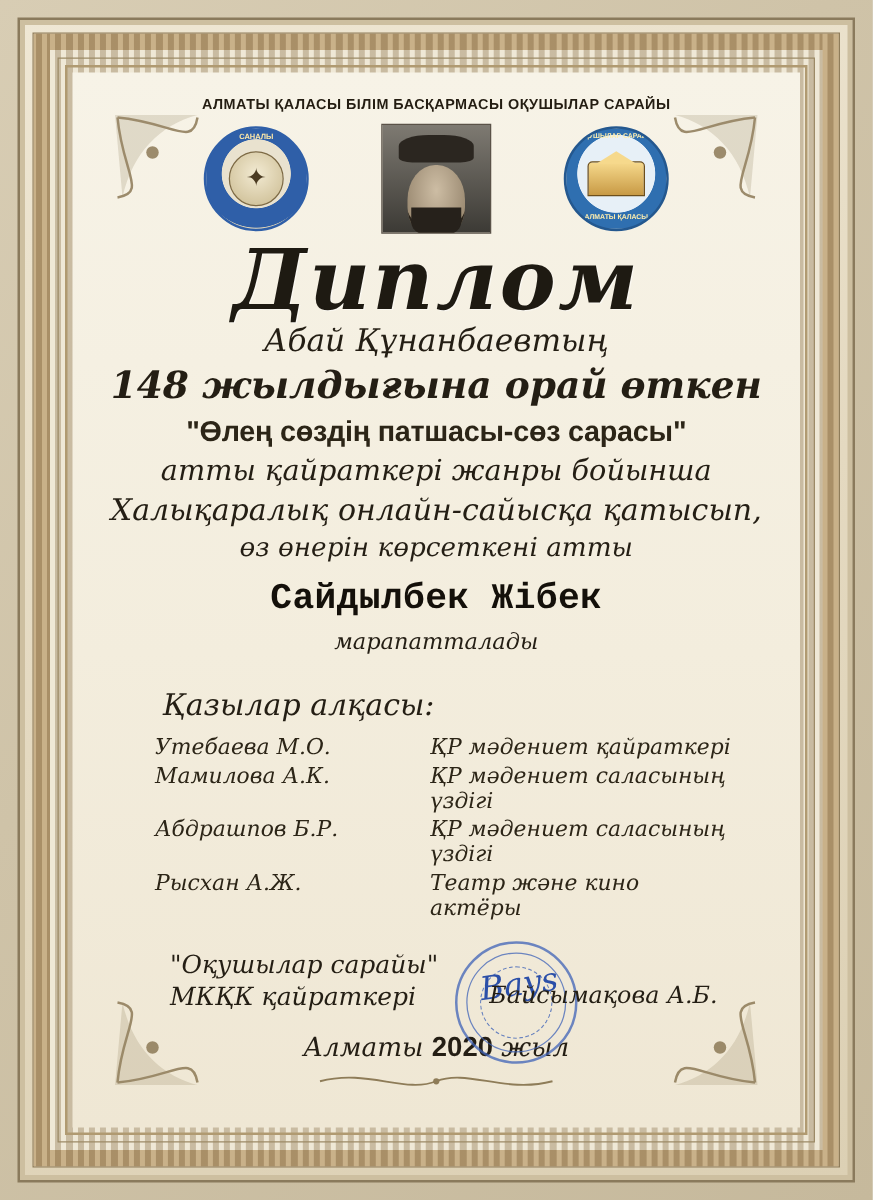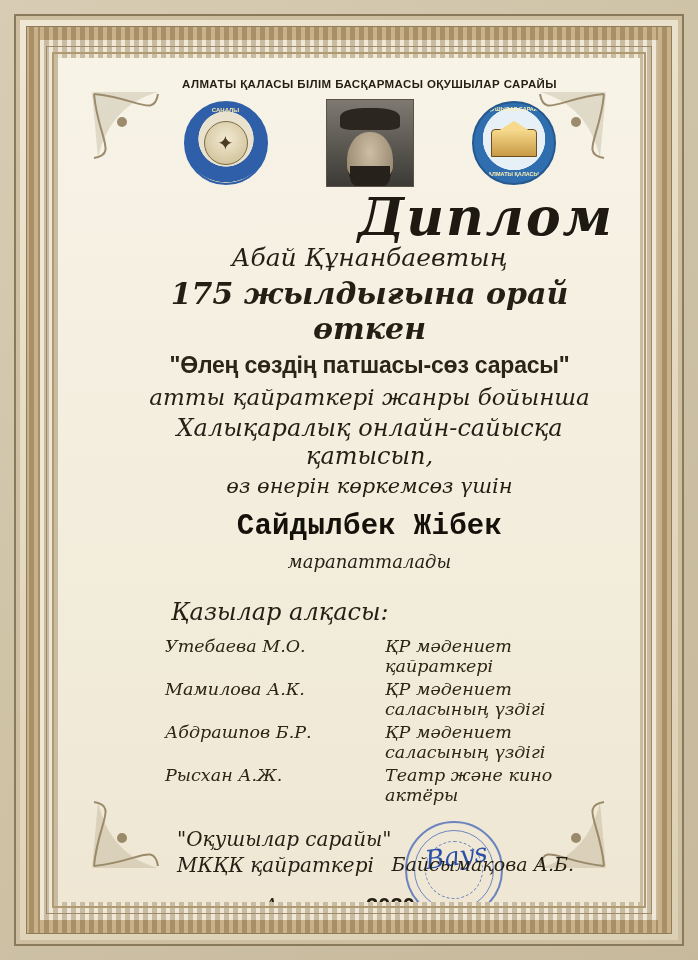--- a/index.html
+++ b/index.html
@@ -64,21 +64,20 @@
   .c-tl{top:30px;left:30px;}
   .c-tr{top:30px;right:30px;transform:scaleX(-1);}
   .c-bl{bottom:30px;left:30px;transform:scaleY(-1);}
   .c-br{bottom:30px;right:30px;transform:scale(-1,-1);}
 
   .content{
     position:relative;
     padding:14px 26px 0;
     text-align:center;
     color:#2c2517;
-    margin-left:41px;
   }
   .org-line{
     font-family:"Liberation Sans", sans-serif;
     font-weight:bold;
     font-size:11.5px;
     letter-spacing:.4px;
     color:#241d12;
     margin-top:6px;
   }
   .emblems{
@@ -157,27 +156,26 @@
   }
   .emblem-right .bldg::after{
     content:"";position:absolute;left:50%;top:-9px;transform:translateX(-50%);
     width:0;height:0;border-left:16px solid transparent;border-right:16px solid transparent;
     border-bottom:10px solid #f6d98c;
   }
   .title{
     font-family:"DejaVu Serif", serif;
     font-style:italic;
     font-weight:bold;
-    font-size:52px;
+    font-size:67px;
     line-height:.95;
     letter-spacing:2px;
     margin:6px 0 0;
     color:#1e1a12;
     text-shadow:1px 1px 0 rgba(255,255,255,.5);
-    text-align:right;
   }
   .script{
     font-family:"DejaVu Serif", serif;
     font-style:italic;
     color:#241e14;
   }
   .l-abai{font-size:25px;margin-top:2px;}
   .l-175{font-size:30px;font-weight:bold;margin-top:4px;}
   .l-quote{
     font-family:"Liberation Sans", sans-serif;
@@ -302,25 +300,25 @@
         <div class="emblem emblem-right">
           <span class="ring-text">ОҚУШЫЛАР САРАЙЫ</span>
           <span class="bldg"></span>
           <span class="ring-text-b">АЛМАТЫ ҚАЛАСЫ</span>
         </div>
       </div>
 
       <div class="title">Диплом</div>
 
       <div class="script l-abai">Абай Құнанбаевтың</div>
-      <div class="script l-175">175 жылдығына орай өткен</div>
+      <div class="script l-175">148 жылдығына орай өткен</div>
       <div class="l-quote">"Өлең сөздің патшасы-сөз сарасы"</div>
       <div class="script l-genre">атты қайраткері жанры бойынша</div>
       <div class="script l-contest">Халықаралық онлайн-сайысқа қатысып,</div>
-      <div class="script l-show">өз өнерін көркемсөз үшін</div>
+      <div class="script l-show">өз өнерін көрсеткені атты</div>
 
       <div class="winner">Сайдылбек Жібек</div>
       <div class="script l-award">марапатталады</div>
 
       <div class="script jury-title">Қазылар алқасы:</div>
 
       <div class="jury">
         <div>Утебаева М.О.</div>
         <div>ҚР мәдениет қайраткері</div>
         <div>Мамилова А.К.</div>

